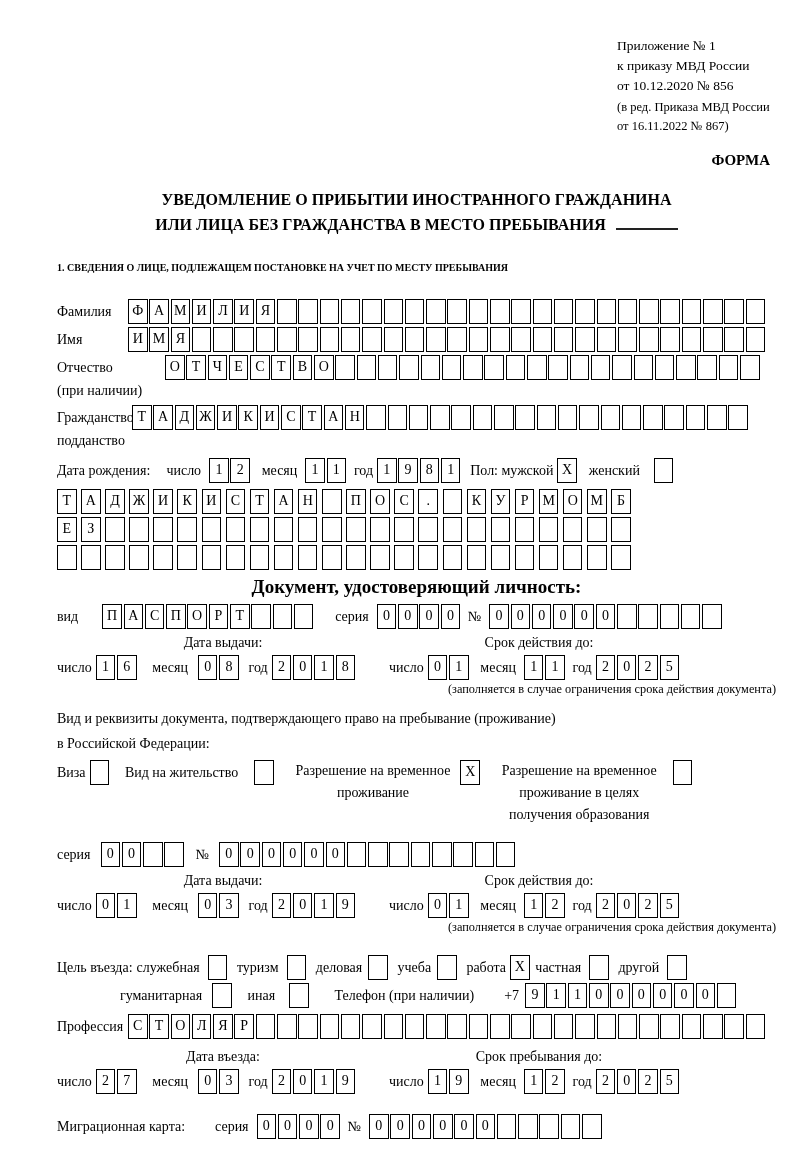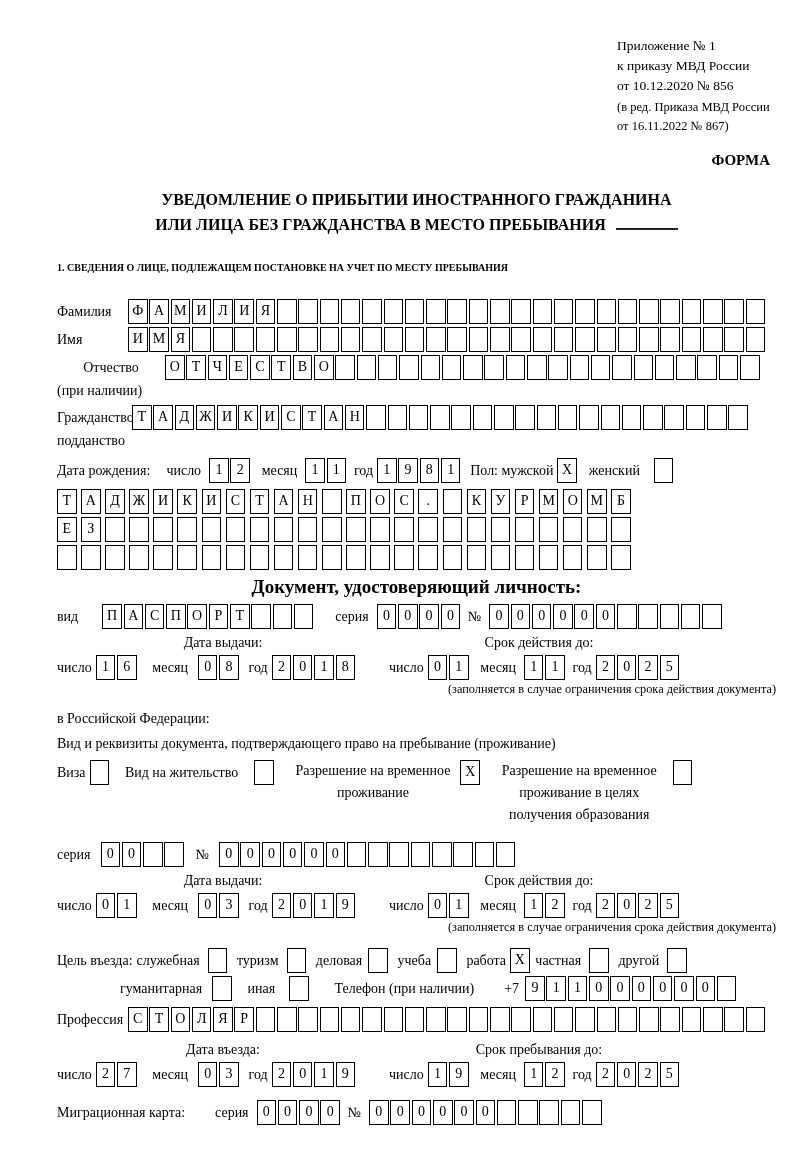--- a/index.html
+++ b/index.html
@@ -25,41 +25,41 @@
     display:inline-block;box-sizing:border-box;flex:0 0 auto;
     width:19.5px;height:25px;border:1.7px solid #000;margin-right:1.8px;
     text-align:center;font-size:14px;line-height:22px;background:#fff;
   }
   .wide .cell{margin-right:4.6px;}
   
   .frow{display:flex;align-items:center;margin-bottom:3px;}
   .frow-top{display:flex;align-items:flex-start;margin-bottom:3px;}
   .lab{flex:0 0 auto;}
   .lab2{display:flex;flex-direction:column;line-height:22px;}
-  .lab2 .l1{line-height:25px;text-align:center;}
+  .lab2 .l1{line-height:25px;}
   .w71{width:71px;} .w108{width:108px;} .w75{width:75px;} .w105{width:105px;flex:0 0 auto;line-height:28px;}
   .g4{margin-left:4px;} .g6{margin-left:6px;} .g8{margin-left:8px;} .g10{margin-left:10px;}
   .g14{margin-left:14px;} .g16{margin-left:16px;} .g20{margin-left:20px;} .g24{margin-left:24px;}
   .g30{margin-left:30px;}
   .stack .cells{margin-bottom:3px;display:flex;}
   .center-bold{margin-top:3px;text-align:center;font-weight:bold;font-size:19px;}
   
   .date-pair{display:flex;align-items:flex-start;margin-top:6px;}
   .dg-left{width:332px;flex:0 0 auto;}
   .dg-right{flex:1;}
   .dg-head{text-align:center;margin-bottom:4px;}
   .dg-right .dg-head{width:300px;}
   .dg-line{display:flex;align-items:center;}
   .fill-note{text-align:right;font-size:12.3px;margin-top:2px;}
   .para{margin-top:9px;line-height:25px;}
   
   .vrow{display:flex;align-items:flex-start;margin-top:4px;}
   .vrow .lab{line-height:25px;}
   .multiline{display:inline-flex;flex-direction:column;text-align:center;line-height:22px;}
-  .mt6{margin-top:6px;} .mt8{margin-top:13px;} .mt10{margin-top:10px;}
+  .mt6{margin-top:6px;} .mt8{margin-top:20px;} .mt10{margin-top:10px;}
   .mt16{margin-top:16px;} .mt26{margin-top:26px;}
 </style>
 </head>
 <body>
 
 <div class="annex nowrap">
   <div>Приложение № 1</div>
   <div>к приказу МВД России</div>
   <div>от 10.12.2020 № 856</div>
   <div class="gap"></div>
@@ -416,22 +416,22 @@
           <span class="cell">0</span>
           <span class="cell">2</span>
           <span class="cell">5</span>
         </span>
     </div>
   </div>
 </div>
 <div class="fill-note">(заполняется в случае ограничения срока действия документа)</div>
 
 <div class="para">
+  <div>Вид и реквизиты документа, подтверждающего право на пребывание (проживание)</div>
   <div>в Российской Федерации:</div>
-  <div>Вид и реквизиты документа, подтверждающего право на пребывание (проживание)</div>
 </div>
 
 <div class="vrow">
   <span class="lab">Виза</span>
   <span class="cells g4">
       <span class="cell"></span>
     </span>
   <span class="lab g14">Вид на жительство</span>
   <span class="cells g16">
       <span class="cell"></span>

